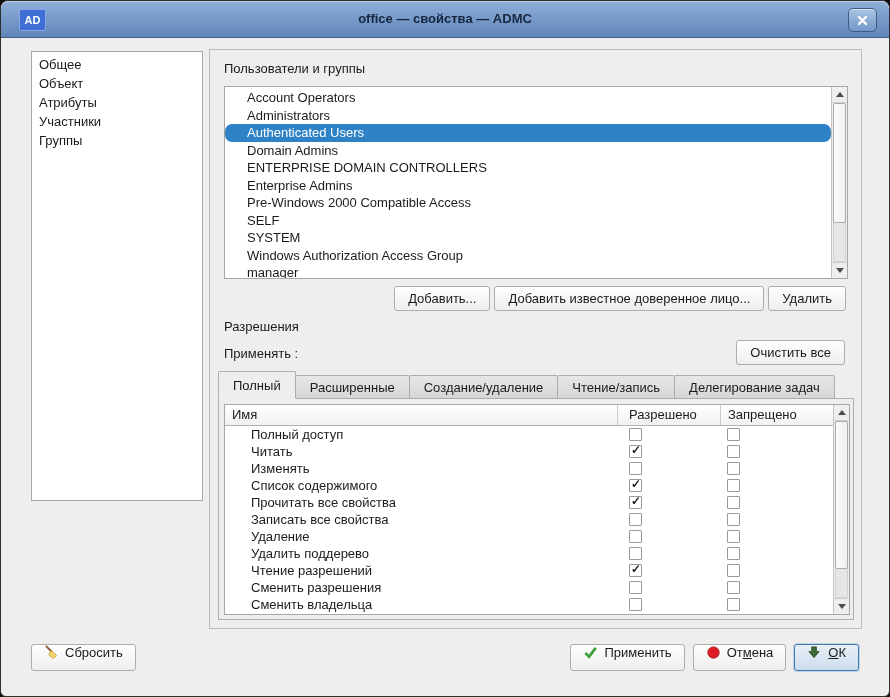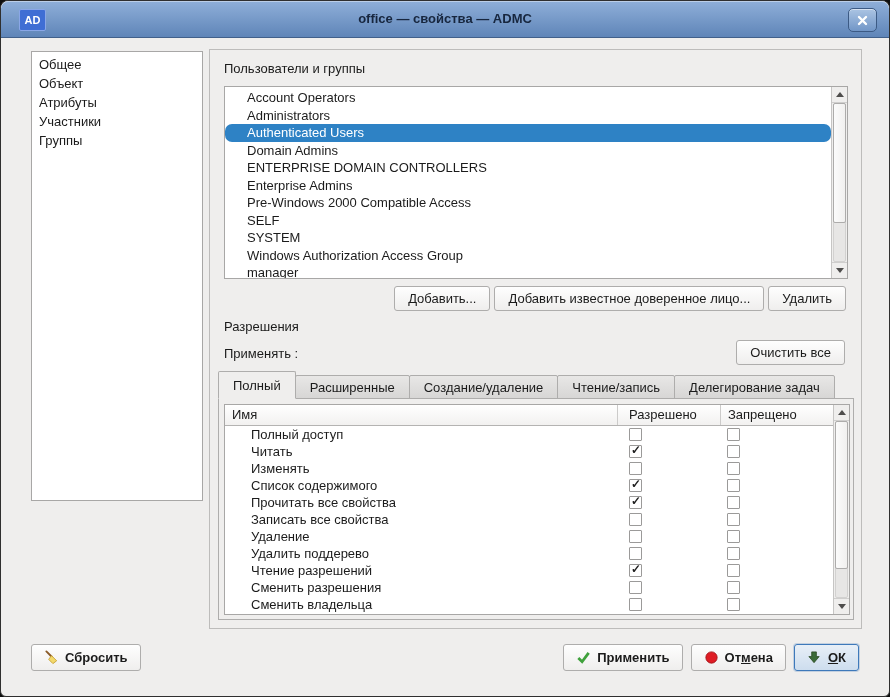--- a/index.html
+++ b/index.html
@@ -95,23 +95,23 @@
   .tname{width:392px;padding-left:26px;box-sizing:border-box;white-space:nowrap;}
   .cell-a{width:103px;padding-left:12px;box-sizing:border-box;}
   .cell-d{flex:1;padding-left:7px;box-sizing:border-box;}
   .cb{display:block;width:13px;height:13px;background:#fff;border:1px solid #9b9a99;
     border-radius:1px;box-sizing:border-box;position:relative;}
   .cb.checked::after{content:"\2713";position:absolute;left:1px;top:-3px;font-size:12px;
     font-weight:bold;color:#1e1e1e;}
 
   
   .footer{position:absolute;left:30px;right:30px;top:641px;height:30px;display:flex;align-items:center;}
-  .fbtn{height:27px;display:inline-flex;align-items:center;gap:6px;padding:0 12px;font-size:13px;
+  .fbtn{height:27px;display:inline-flex;align-items:flex-start;gap:6px;padding:0 12px;font-size:13px;
     font-family:inherit;color:#1b1b1b;background:linear-gradient(#fefefe,#efeeed);
-    border:1px solid #aeadac;border-radius:3px;white-space:nowrap;font-weight:bold;}
+    border:1px solid #aeadac;border-radius:3px;white-space:nowrap;}
   .right-group{margin-left:auto;display:flex;gap:8px;}
   .fbtn.ok{border-color:#3e79ba;background:linear-gradient(#e8eff7,#cdddee);
     box-shadow:0 0 0 1px rgba(62,121,186,.25);}
   .mn{text-decoration:underline;}
   .icon{display:inline-flex;align-items:center;justify-content:center;}
 </style>
 </head>
 <body>
 
 <div class="win">

